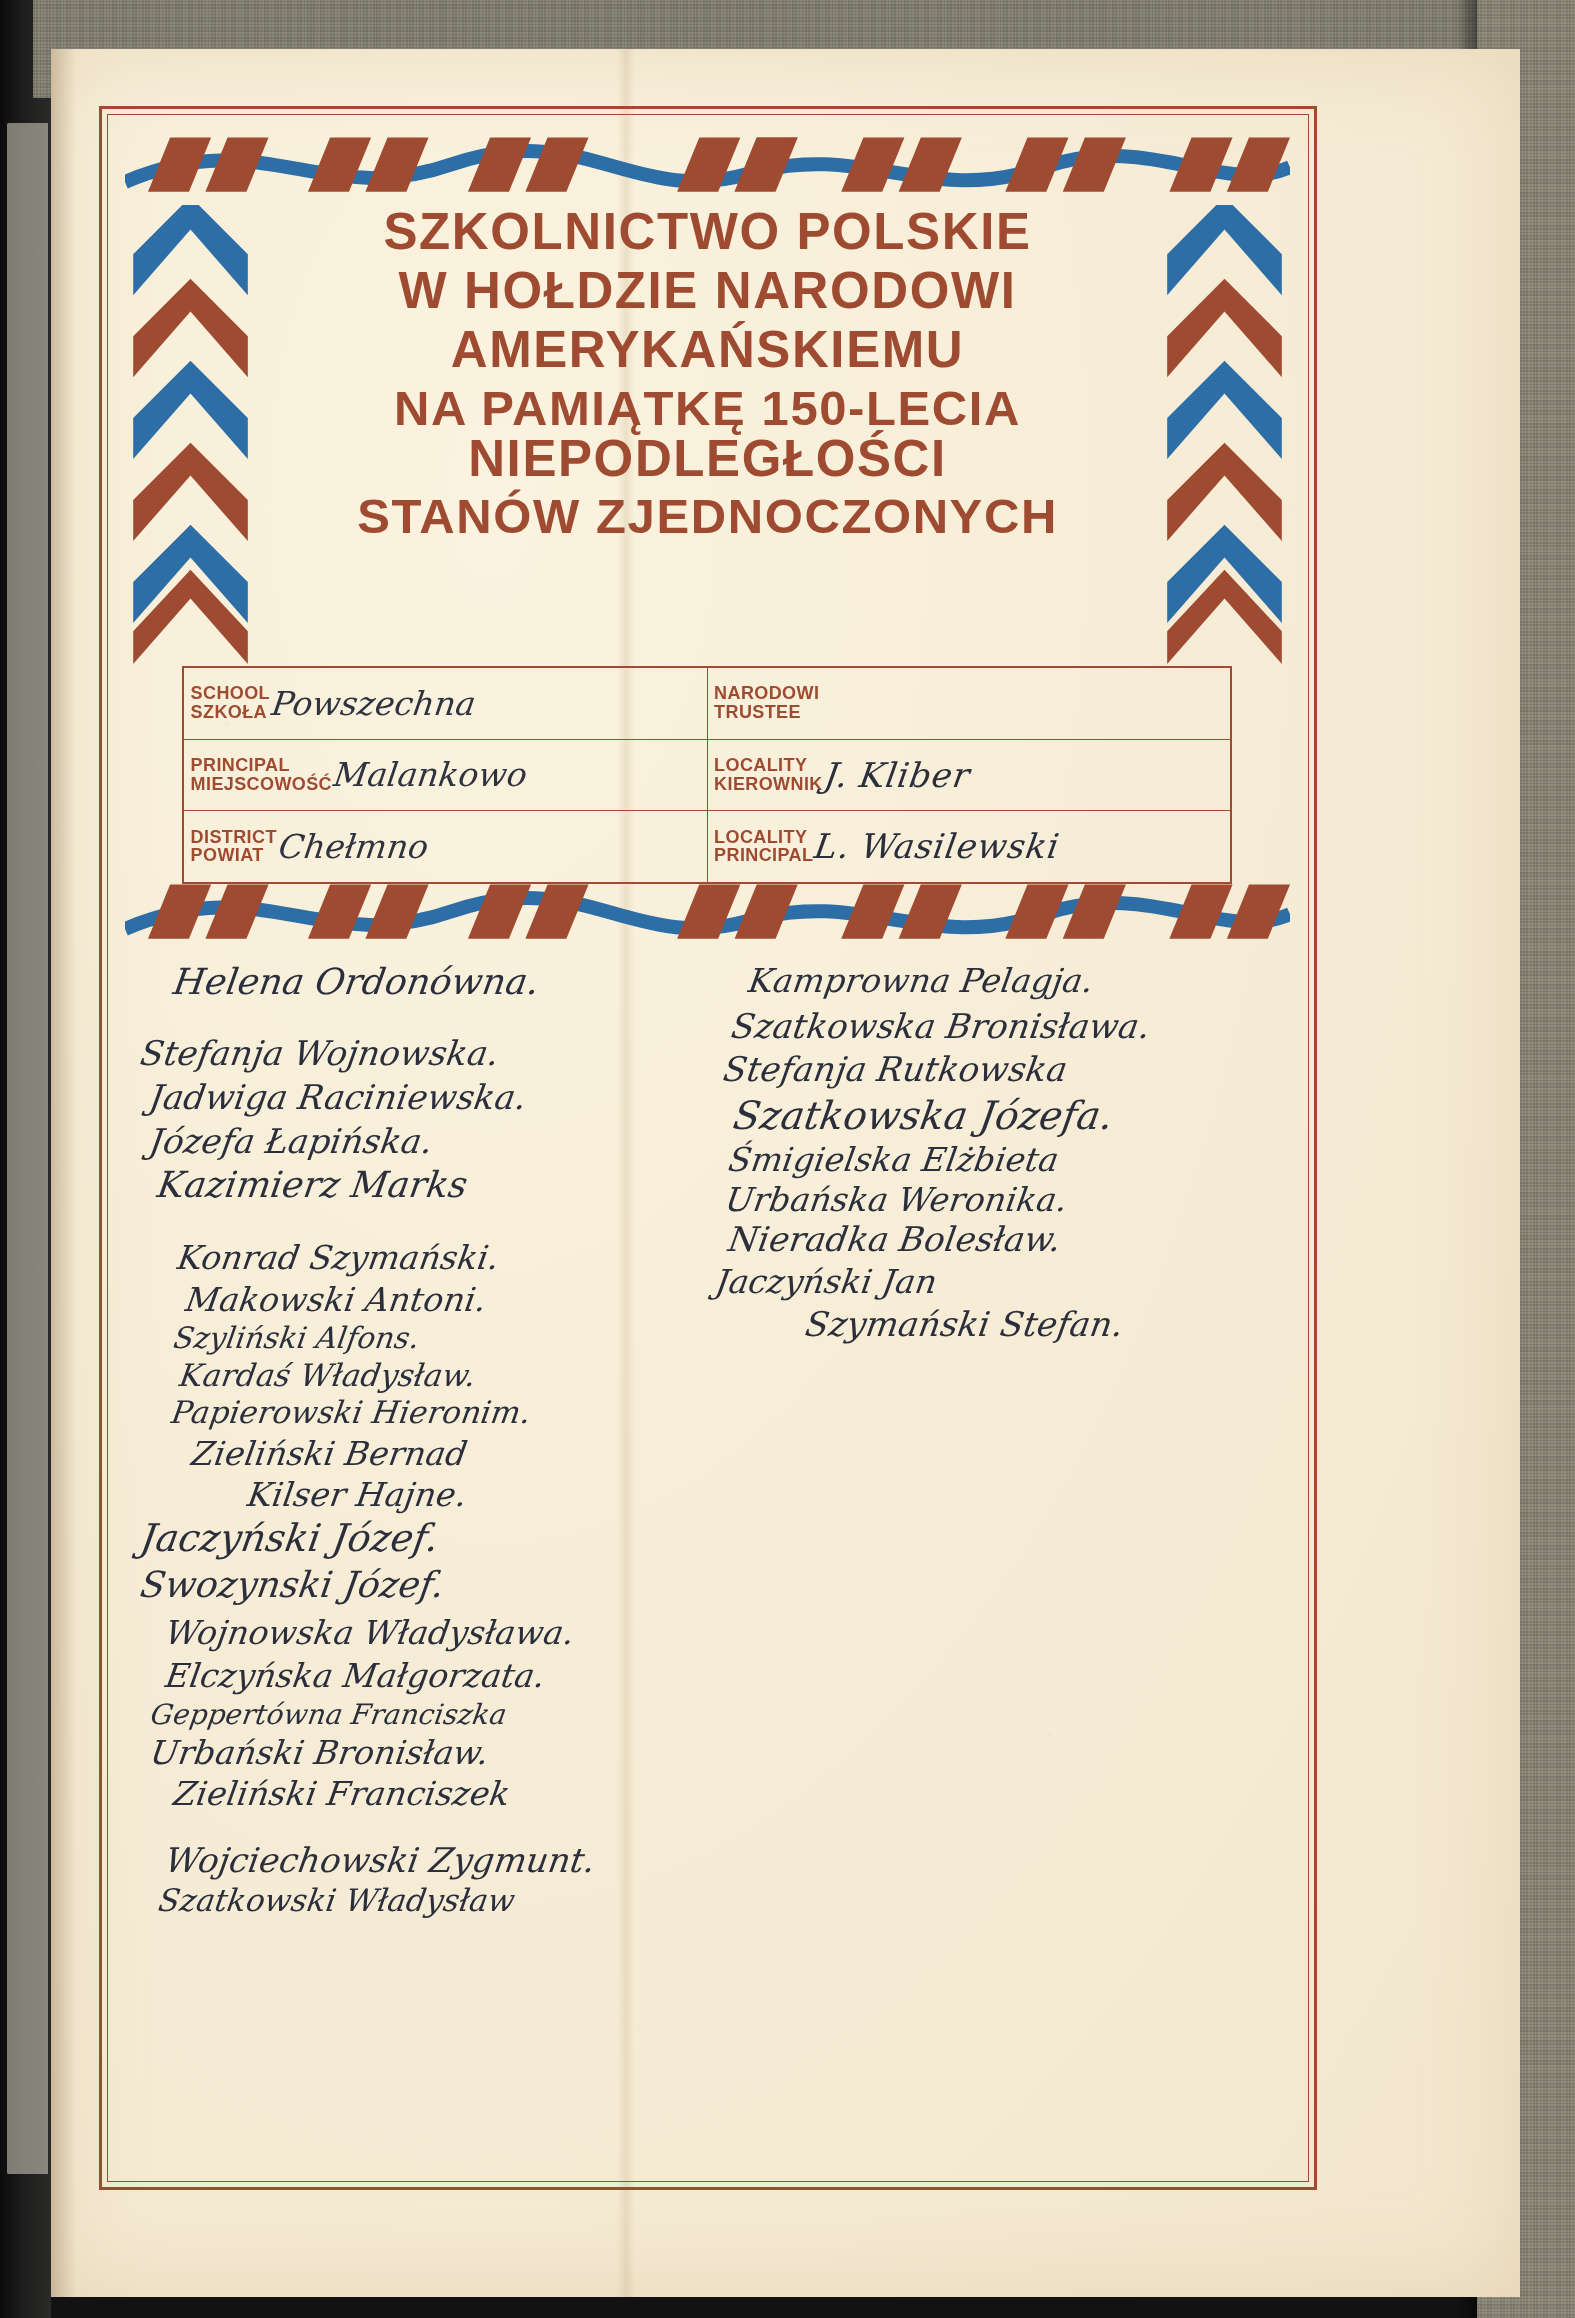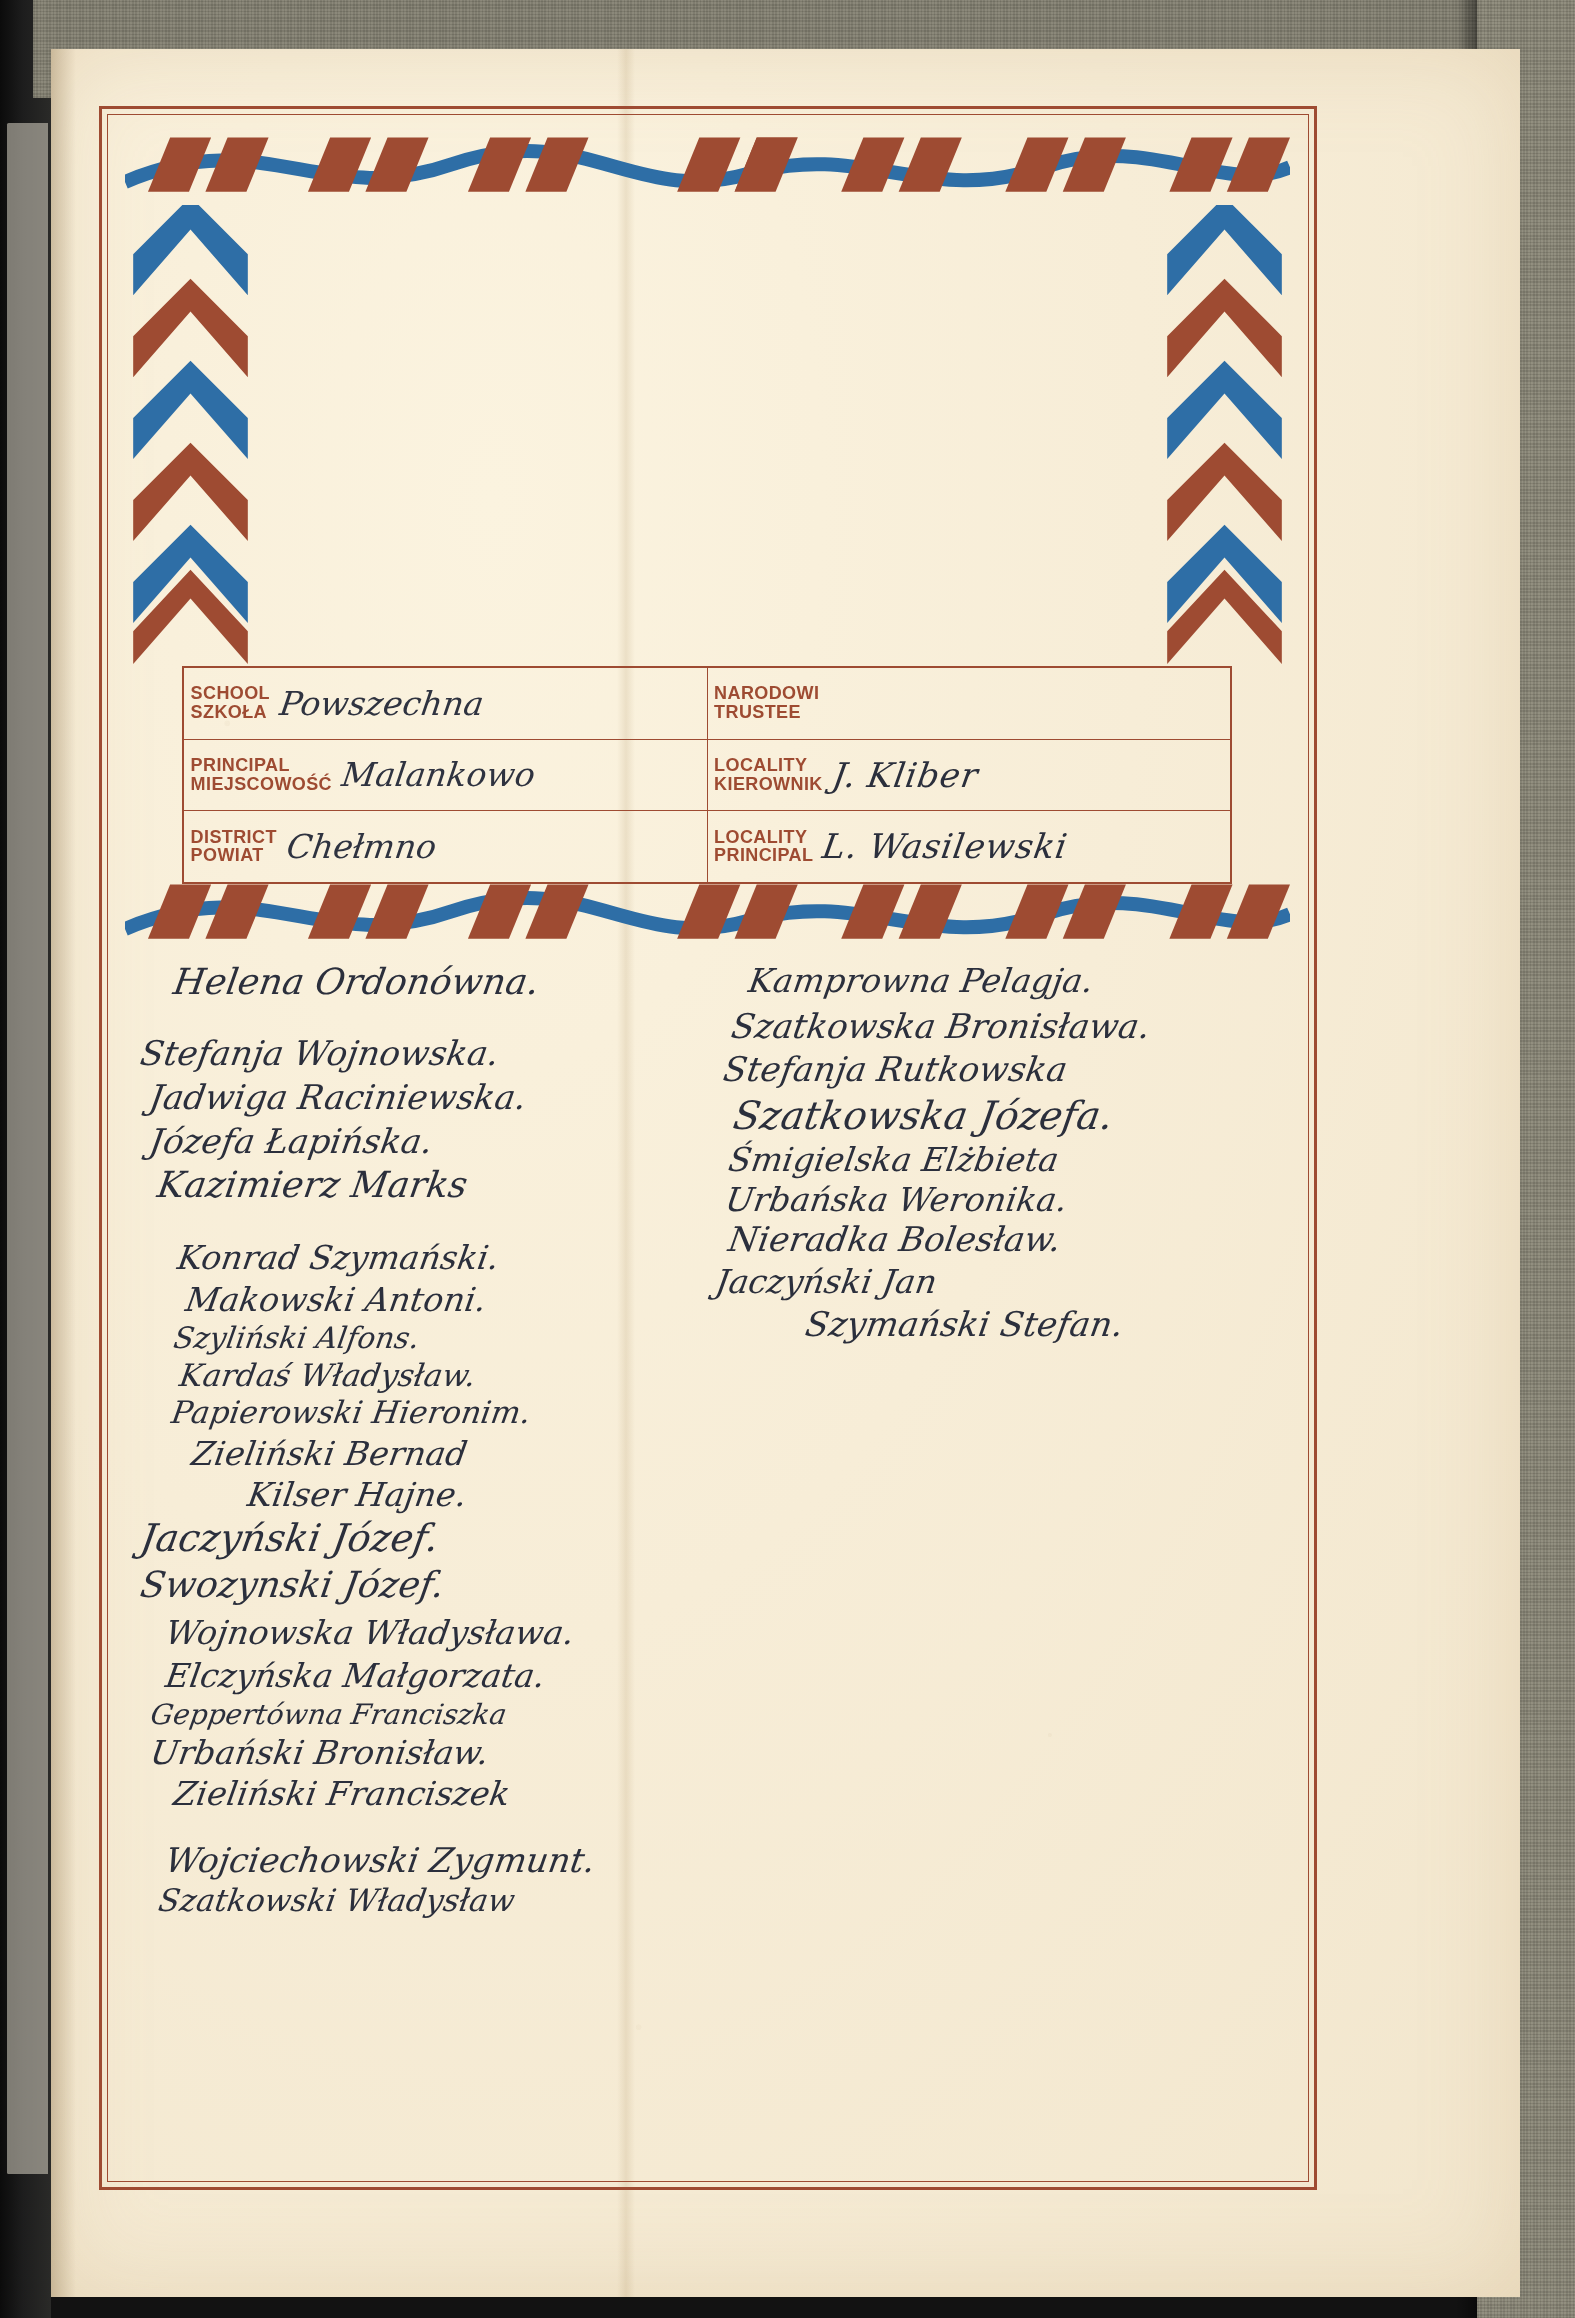--- a/index.html
+++ b/index.html
@@ -164,21 +164,21 @@
     letter-spacing: 0.4px;
     white-space: nowrap;
   }
   .cell {
     position: relative;
     width: 50%;
   }
   .cell-inner {
     display: flex;
     align-items: center;
-    gap: 10px;
+    gap: 2px;
   }
   .hand-val {
     font-family: "DejaVu Serif", serif;
     font-style: italic;
     font-size: 33px;
     color: #2f3340;
     transform: skewX(-8deg);
     white-space: nowrap;
   }
   .hand-val.sig {
@@ -292,20 +292,28 @@
       <g>
         <path d="M10,110 L80,30 L150,110 L150,60 L80,-10 L10,60 Z" fill="#2e6ea6"></path>
         <path d="M10,210 L80,130 L150,210 L150,160 L80,90 L10,160 Z" fill="#9e4b32"></path>
         <path d="M10,310 L80,230 L150,310 L150,260 L80,190 L10,260 Z" fill="#2e6ea6"></path>
         <path d="M10,410 L80,330 L150,410 L150,360 L80,290 L10,360 Z" fill="#9e4b32"></path>
         <path d="M10,510 L80,430 L150,510 L150,460 L80,390 L10,460 Z" fill="#2e6ea6"></path>
         <path d="M10,560 L80,480 L150,560 L150,520 L80,445 L10,520 Z" fill="#9e4b32"></path>
       </g>
     </svg>
 
+    <div class="title-text">
+      <span class="l">SZKOLNICTWO POLSKIE</span>
+      <span class="l">W HOŁDZIE NARODOWI</span>
+      <span class="l">AMERYKAŃSKIEMU</span>
+      <span class="l2">NA PAMIĄTKĘ 150-LECIA</span>
+      <span class="l">NIEPODLEGŁOŚCI</span>
+      <span class="l2">STANÓW ZJEDNOCZONYCH</span>
+    </div>
   </div>
 
   <table class="info-table">
     <tbody>
       <tr>
         <td class="cell">
           <div class="cell-inner">
             <div class="lbl">
               <div>SCHOOL</div>
               <div>SZKOŁA</div>

